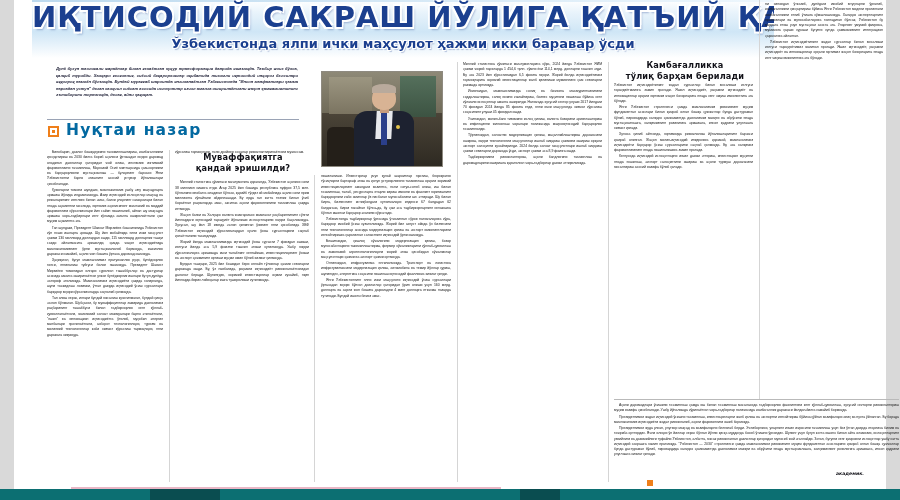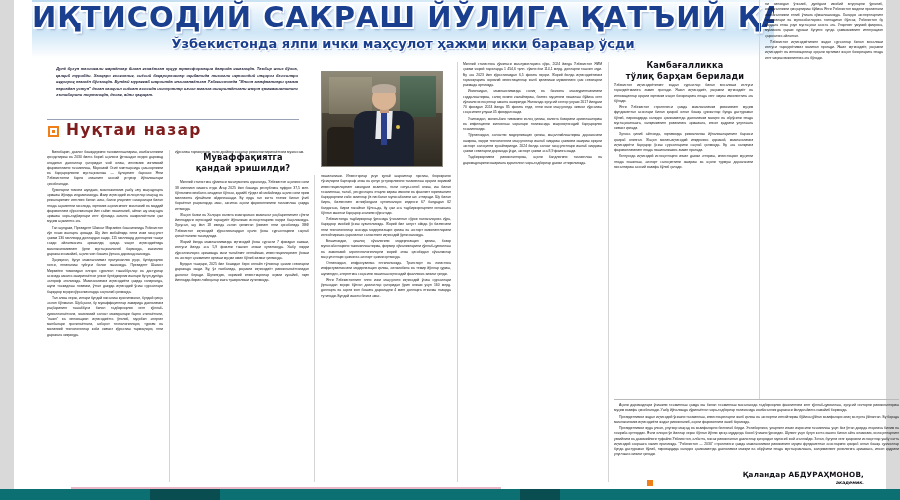--- a/index.html
+++ b/index.html
@@ -122,21 +122,21 @@
   .rubric .sq:after {
     content:""; position:absolute; left:1.6px; top:1.6px;
     width: 3.4px; height: 3.4px; background:#ef7f1a;
   }
   .rubric .rtitle {
     position: absolute; left: 19px; top: 0px;
     font-family: "DejaVu Sans", sans-serif;
     font-weight: 700;
     font-size: 15.5px;
     letter-spacing: 1.2px;
-    color: #7f1d1d;
+    color: #0369a1;
   }
   
   .subhead {
     position: absolute;
     font-family: "DejaVu Sans", sans-serif;
     font-weight: 700;
     font-size: 8.2px;
     line-height: 10.5px;
     color: #111118;
     text-align: center;
@@ -320,21 +320,20 @@
       <p>Ўзбекистон иқтисодиётининг жадал суръатлар билан юксалиши келгуси тараққиётимиз заминан яратади. Яшил иқтисодиёт, рақамли иқтисодиёт ва инновациялар орқали юртимиз жаҳон бозорларига янада кенг чиқиш имкониятига эга бўлади.</p>
     </div>
 
     <div class="col" style="left:600px; top:403px; width:285px; height:66px;">
       <p>Аҳоли даромадлари ўсишини таъминлаш ҳамда иш билан таъминлаш масаласида тадбиркорлик фаолиятини кенг қўллаб-қувватлаш, хусусий секторни ривожлантириш муҳим вазифа ҳисобланади. Ушбу йўналишда кўрилаётган чора-тадбирлар натижасида камбағаллик даражаси йилдан-йилга камайиб бормоқда.</p>
       <p>Президентимиз жадал иқтисодий ўсишни таъминлаш, инвестицияларни жалб қилиш ва экспортни кенгайтириш бўйича қўйган вазифалари аниқ ва пухта ўйланган. Бу борада мамлакатимиз иқтисодиёти жадал ривожланиб, аҳоли фаровонлиги ошиб бормоқда.</p>
       <p>Президентимиз жуда улкан, улуғвор мақсад ва вазифаларни белгилаб берди. Эътиборлиси, уларнинг изчил ижросини таъминлаш учун биз ўтган даврда етарлича билим ва тажриба орттирдик. Яъни илгари ўн йиллар керак бўлган йўлни қисқа муддатда босиб ўтишни ўргандик. Шунинг учун бугун катта ишонч билан айта оламизки, ислоҳотларнинг узвийлиги ва давомийлиги туфайли Ўзбекистон, албатта, юксак ривожланган давлатлар қаторидан муносиб жой эгаллайди. Зотан, бугунги кенг қамровли ислоҳотлар ушбу катта иқтисодий сакрашга замин яратмоқда. "Ўзбекистон — 2030" стратегияси ҳамда мамлакатимиз ривожининг муҳим фундаментал асосларини қамраб олган бошқа ҳужжатлар бунда дастурамал бўлиб, пировардида халқаро ҳамжамиятда давлатимиз мавқеи ва обрўсини янада мустаҳкамлашга, халқимизнинг розилигига эришишга, инсон қадрини улуғлашга хизмат қилади.</p>
     </div>
 
     <div class="byline">
-      <div class="bname">Қаландар АБДУРАҲМОНОВ,</div>
       <div class="brole">академик.</div>
     </div>
 
     <div class="mini-sq"></div>
     <div class="pink-rule" style="left:57px; top:487px; width:430px;"></div>
 
   </div>
 
   <div class="bottom-strip">
     <div class="tick" style="left:150px; width:70px;"></div>

